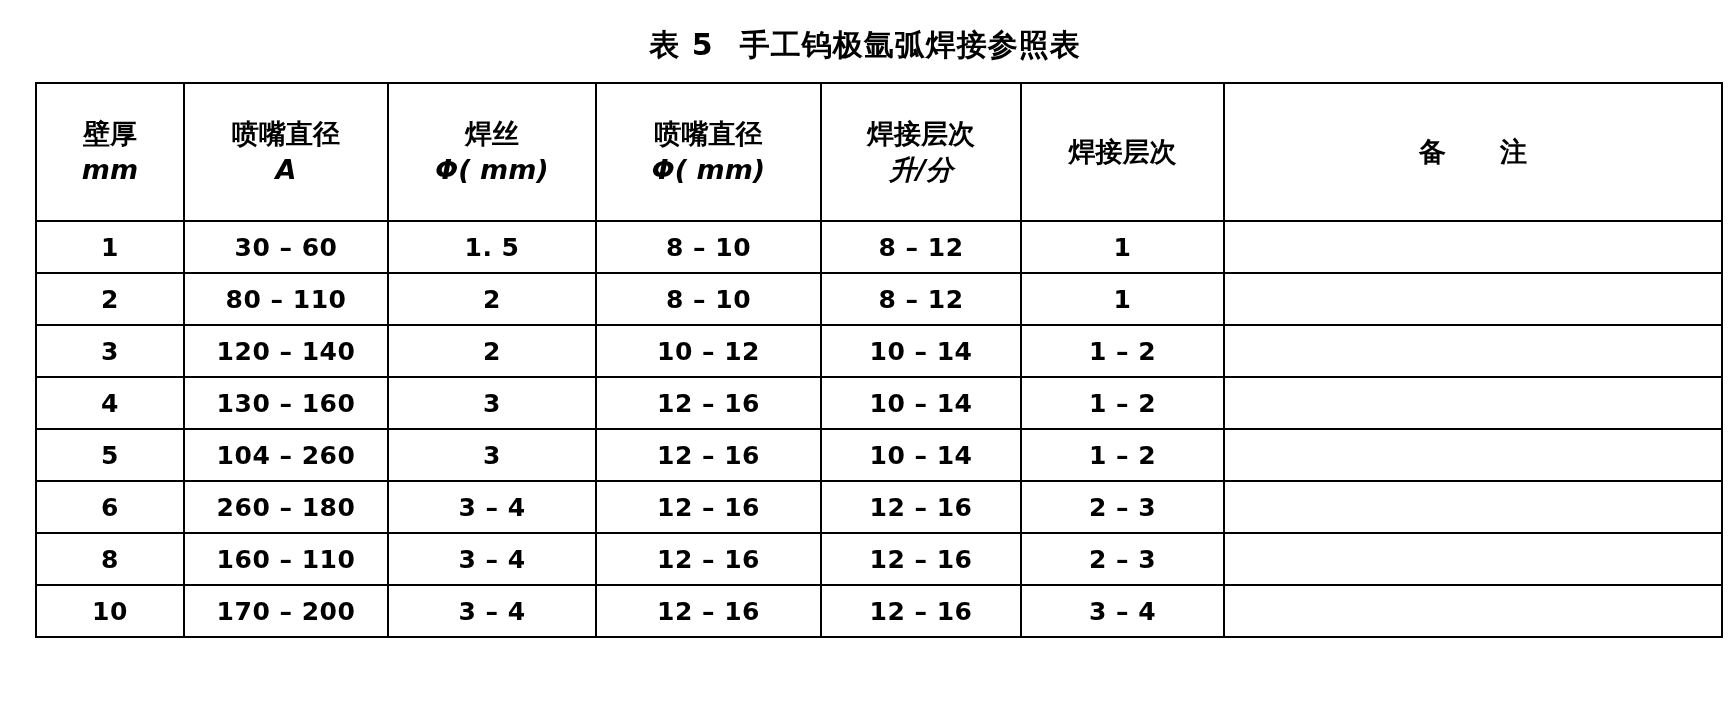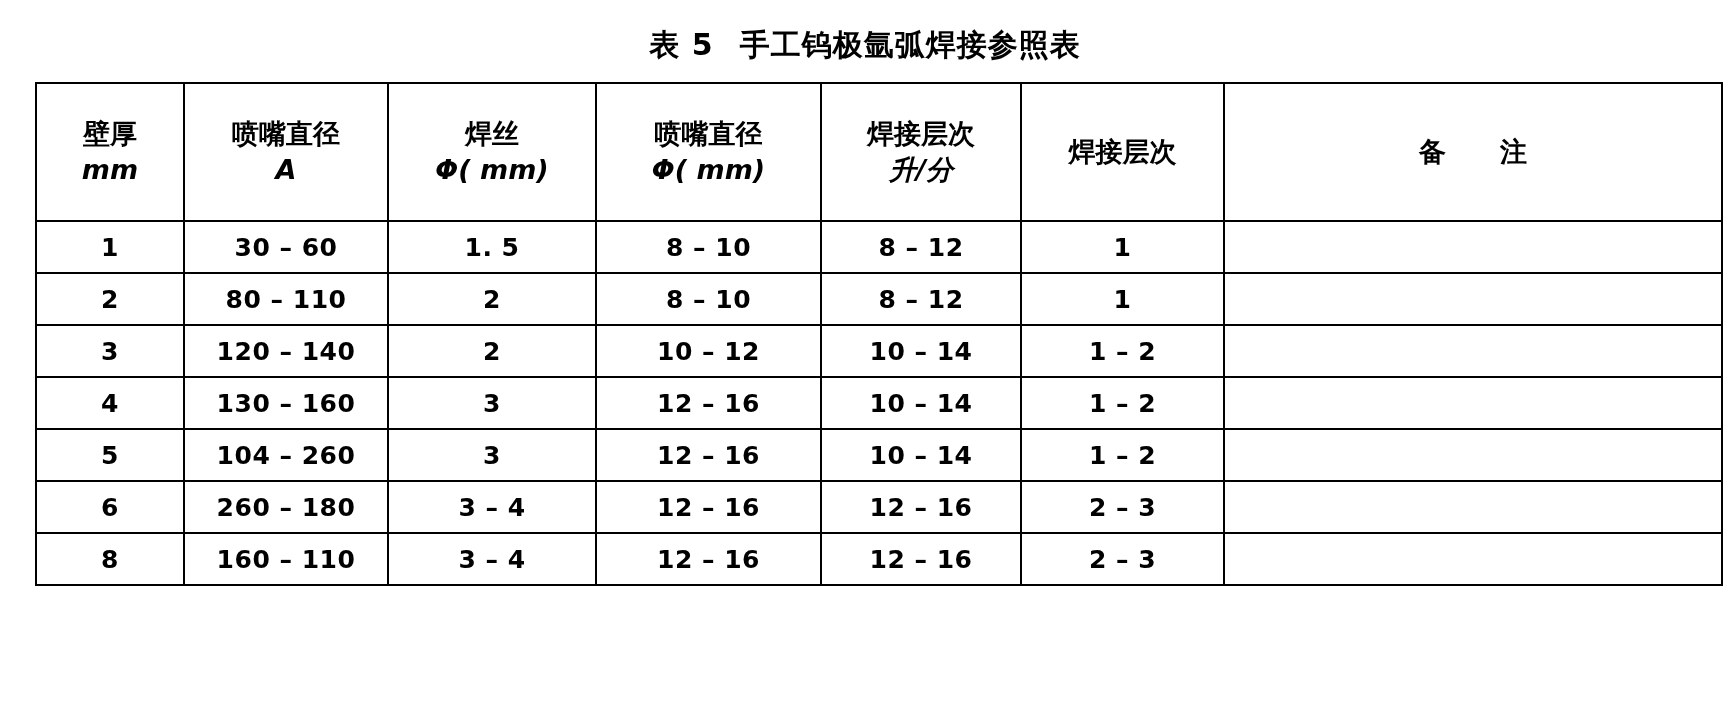--- a/index.html
+++ b/index.html
@@ -191,19 +191,28 @@
         </tr>
         <tr>
           <td>8</td>
           <td>160 – 110</td>
           <td>3 – 4</td>
           <td>12 – 16</td>
           <td>12 – 16</td>
           <td>2 – 3</td>
           <td></td>
         </tr>
+        <tr>
+          <td>10</td>
+          <td>170 – 200</td>
+          <td>3 – 4</td>
+          <td>12 – 16</td>
+          <td>12 – 16</td>
+          <td>3 – 4</td>
+          <td></td>
+        </tr>
       </tbody>
     </table>
   </div>
 
   <div class="bottom-strip"></div>
 
 </div>
 
 </body></html>

